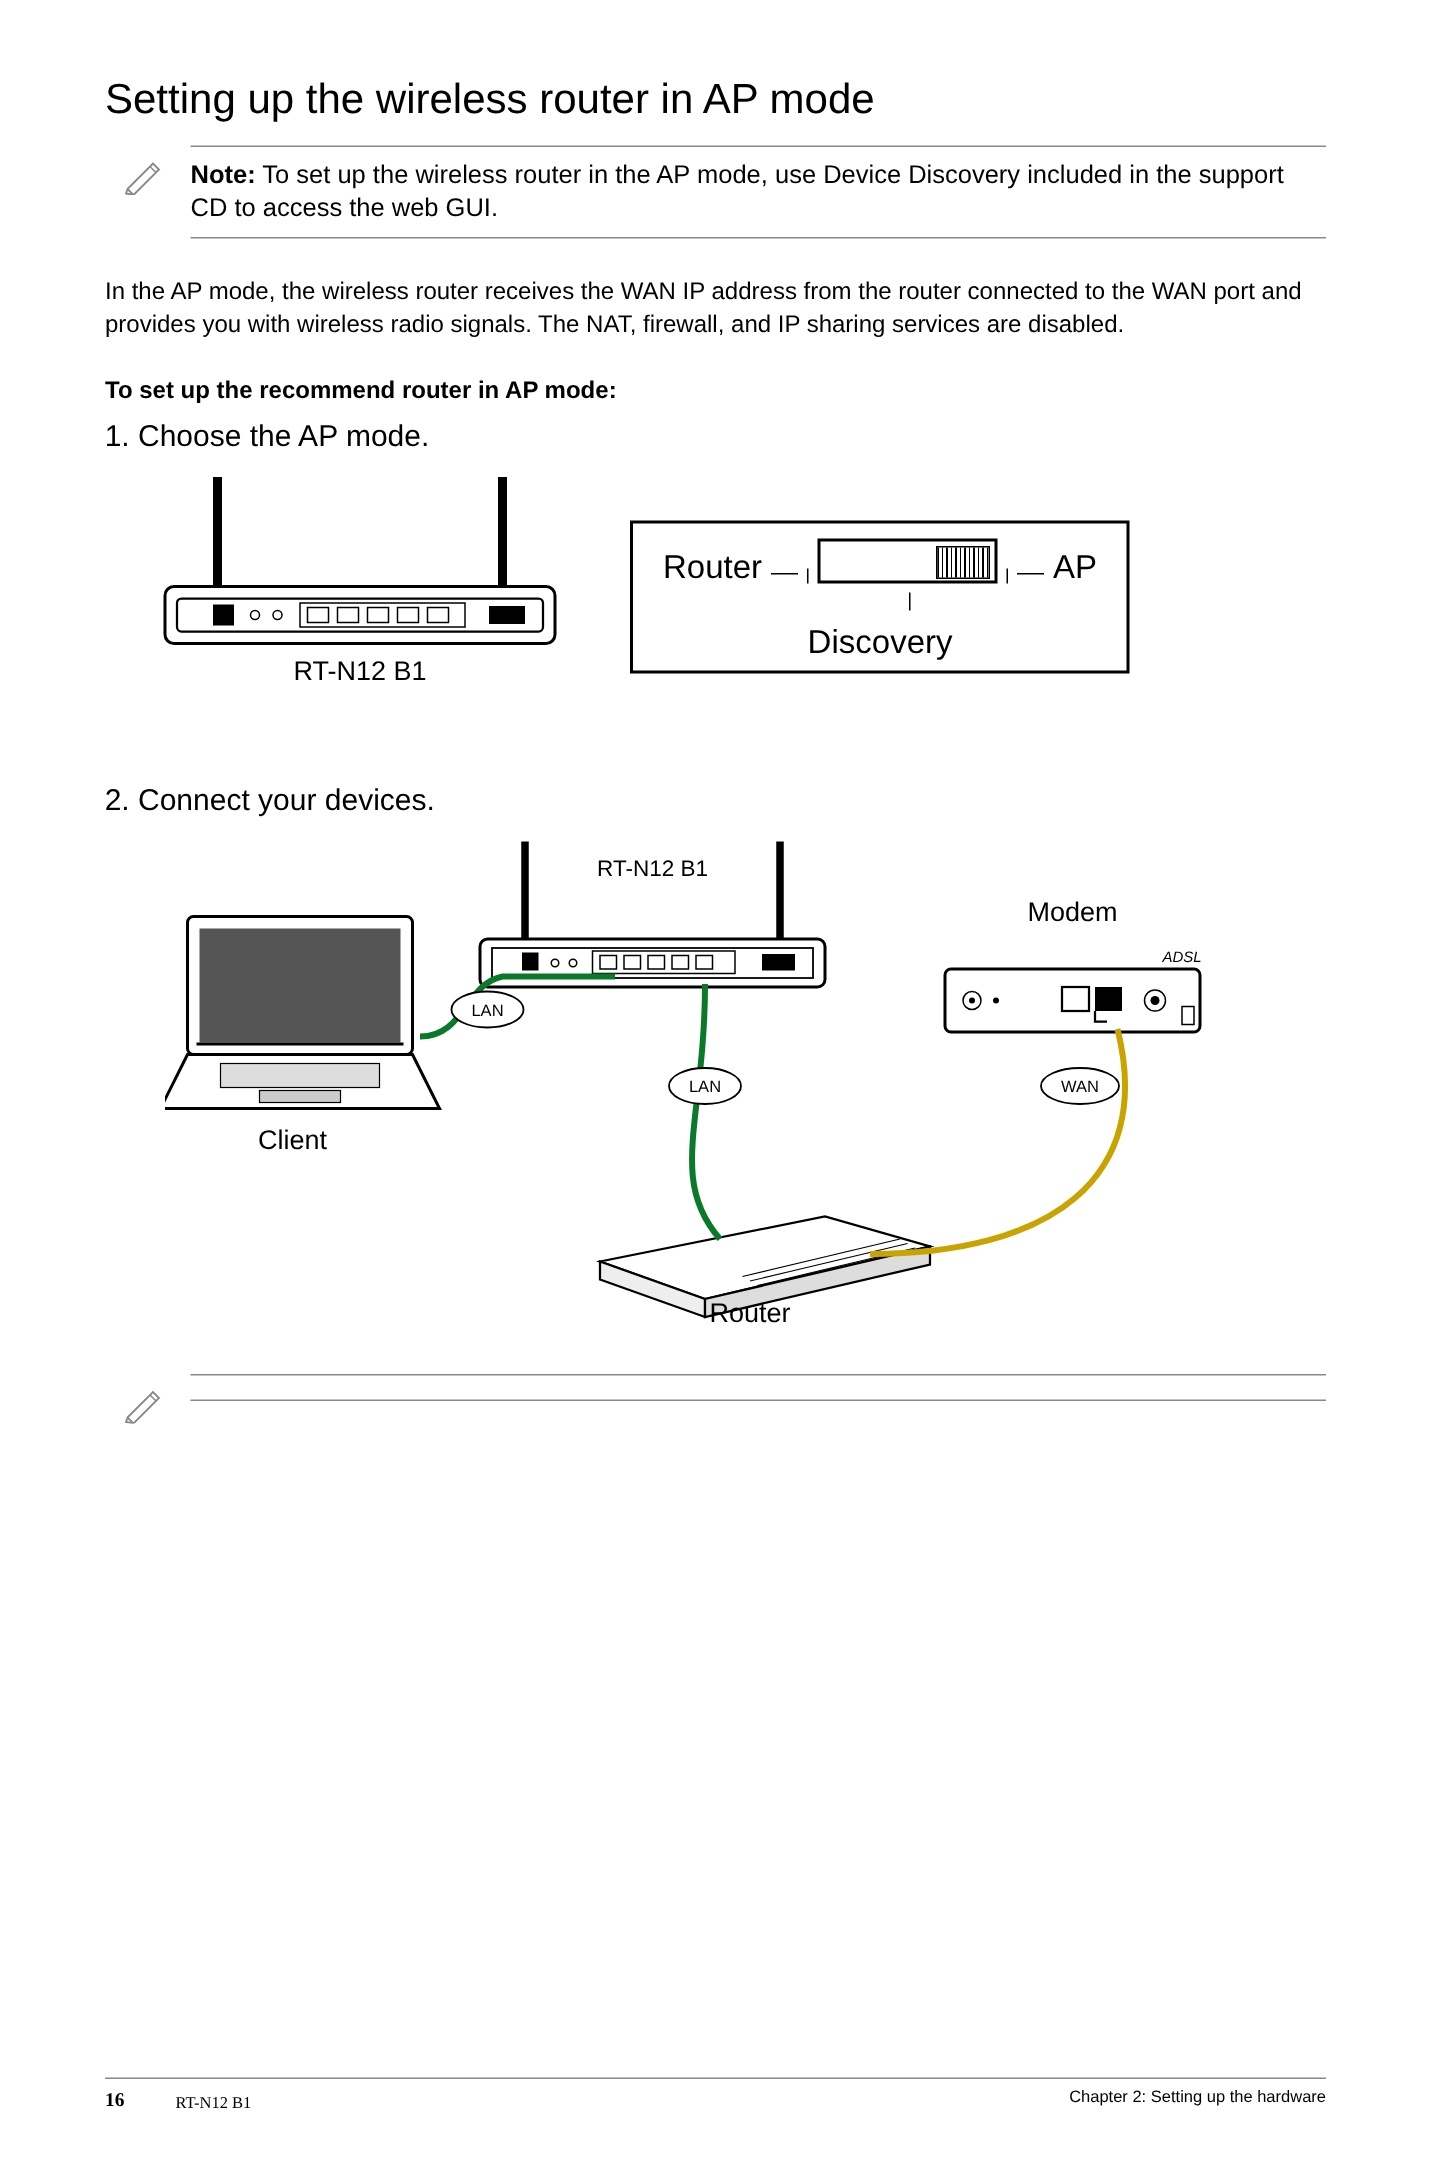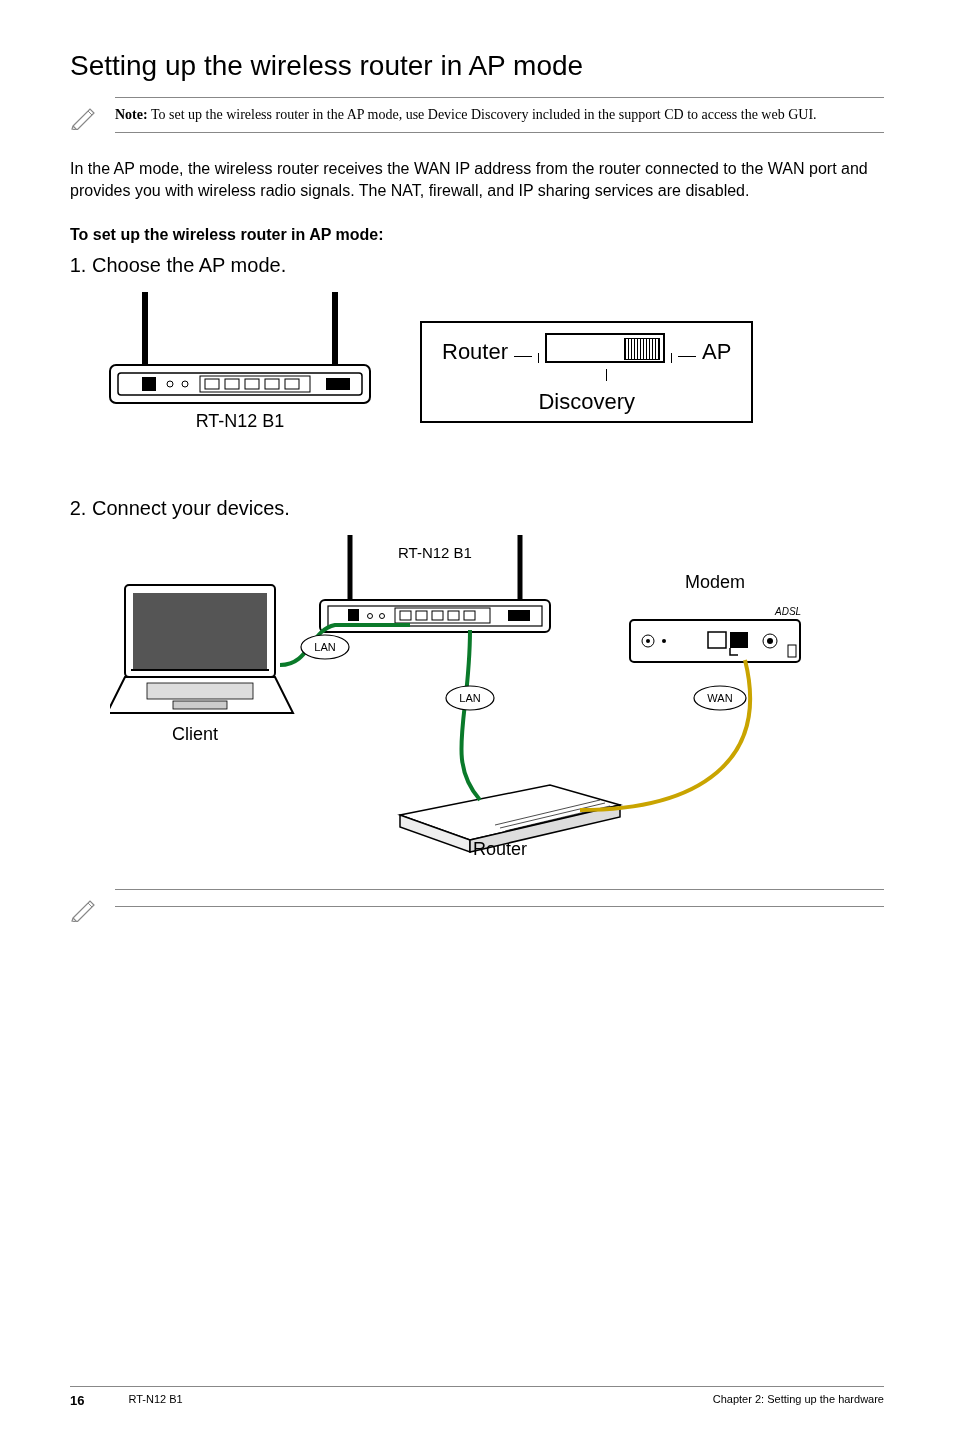--- a/index.html
+++ b/index.html
@@ -14,26 +14,25 @@
     position: relative;
   }
   h1 {
     font-size: 28px;
     font-weight: normal;
     margin: 0 0 15px 0;
   }
   .note-box {
     border-top: 1px solid #888;
     border-bottom: 1px solid #888;
-    margin-left: 45px;
+    margin-left: 57px;
     padding: 8px 0;
-    font-size: 14px;
+    font-size: 17px;
     line-height: 1.3;
     position: relative;
-    font-family: Liberation Serif, serif;
   }
   .pencil-icon {
     position: absolute;
     left: -45px;
     top: 6px;
     width: 30px;
     height: 26px;
   }
   .body-text {
     margin: 25px 0;
@@ -96,40 +95,40 @@
     bottom: 30px;
     left: 70px;
     right: 70px;
     border-top: 1px solid #888;
     padding-top: 6px;
     display: flex;
     justify-content: space-between;
     font-size: 12px;
   }
   .footer .pn { font-weight: bold; font-size: 13px; margin-right: 20px; }
-  .footer .left-part { display: flex; align-items: flex-start; gap: 24px; }
+  .footer .left-part { display: flex; align-items: flex-end; gap: 14px; font-family: Liberation Serif, serif; }
   .footer .mid { font-size: 11px; }
 </style>
 </head>
 <body>
 
 <h1>Setting up the wireless router in AP mode</h1>
 
 <div class="note-box">
   <svg class="pencil-icon" viewBox="0 0 30 26">
     <path d="M3 22 L20 5 L24 9 L7 26 L2 25 Z" fill="none" stroke="#888" stroke-width="1.2"></path>
     <path d="M3 22 L7 26" stroke="#888" stroke-width="1.2"></path>
     <path d="M18 7 L22 11" stroke="#888" stroke-width="1"></path>
   </svg>
   <span><b>Note:</b><span> To set up the wireless router in the AP mode, use Device Discovery included in the support CD to access the web GUI.</span></span>
 </div>
 
 <p class="body-text">In the AP mode, the wireless router receives the WAN IP address from the router connected to the WAN port and provides you with wireless radio signals. The NAT, firewall, and IP sharing services are disabled.</p>
 
-<p class="subhead">To set up the wireless router in AP mode:</p>
+<p class="subhead">To set up the recommend router in AP mode:</p>
 
 <ol>
   <li>Choose the AP mode.</li>
 </ol>
 
 <div class="fig-row">
 
   <svg width="300" height="170" viewBox="0 0 300 170">
 
     <line x1="55" y1="5" x2="55" y2="78" stroke="#000" stroke-width="6"></line>

